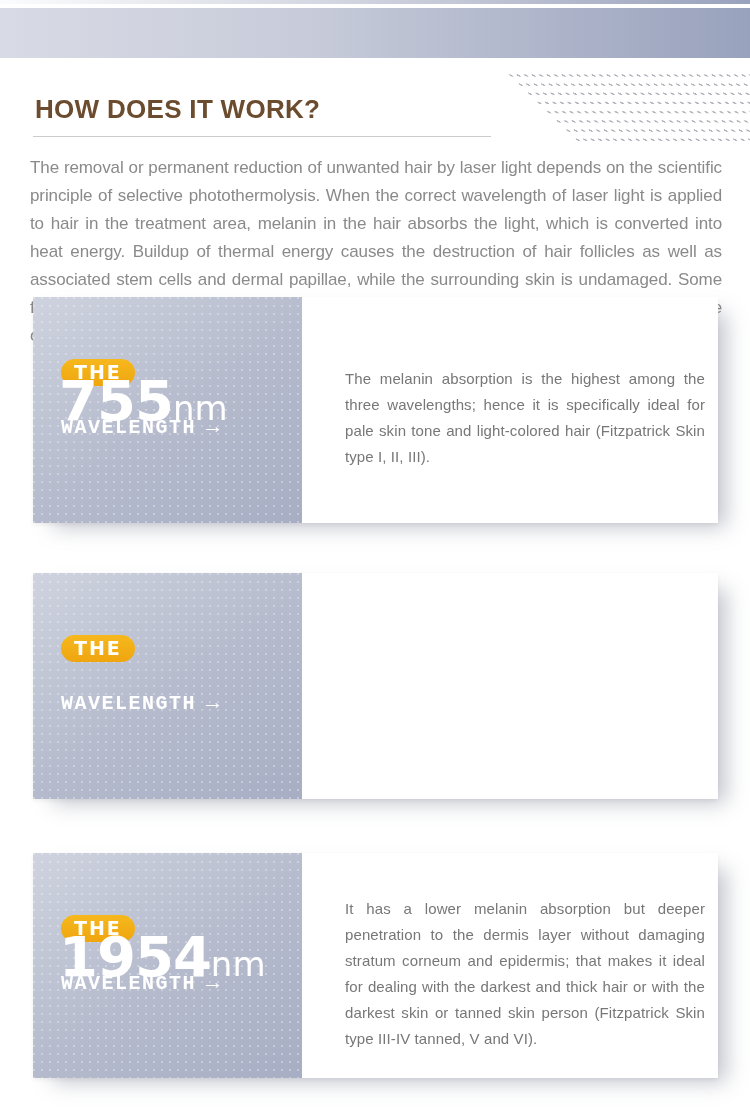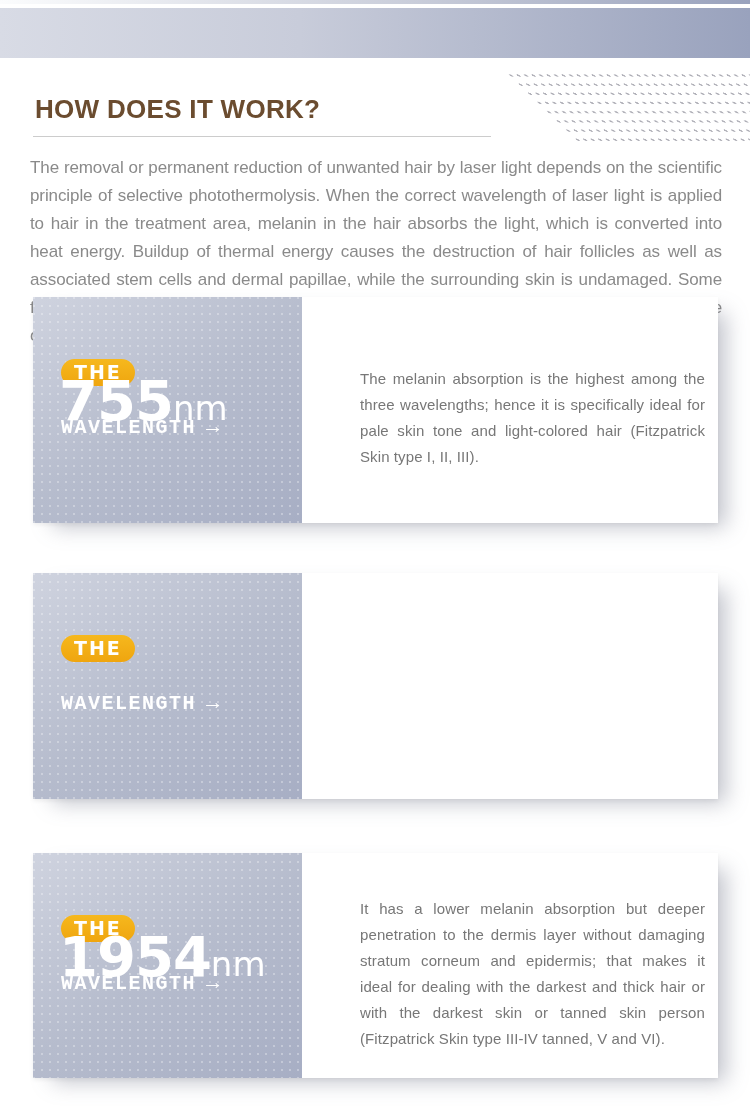--- a/index.html
+++ b/index.html
@@ -81,21 +81,21 @@
   .unit{font-size:34px;font-weight:normal;letter-spacing:0;}
   .wave-row{
     position:absolute;left:28px;top:118px;color:#fff;white-space:nowrap;
     font-size:20px;font-weight:bold;letter-spacing:1.5px;
     font-family:Liberation Mono, monospace;
   }
   .arrow{margin-left:10px;font-size:22px;font-weight:normal;letter-spacing:0;}
   .desc-wrap{
     position:absolute;left:269px;right:0;top:0;bottom:0;
     display:flex;align-items:center;
-    padding:16px 13px 0 58px;
+    padding:16px 13px 0 43px;
   }
   .desc{
     width:100%;font-size:15px;line-height:26px;letter-spacing:0.1px;
     color:var(--card-gray);text-align:justify;
   }
 </style>
 </head>
 <body>
 
 <div class="strip-thin"></div>

